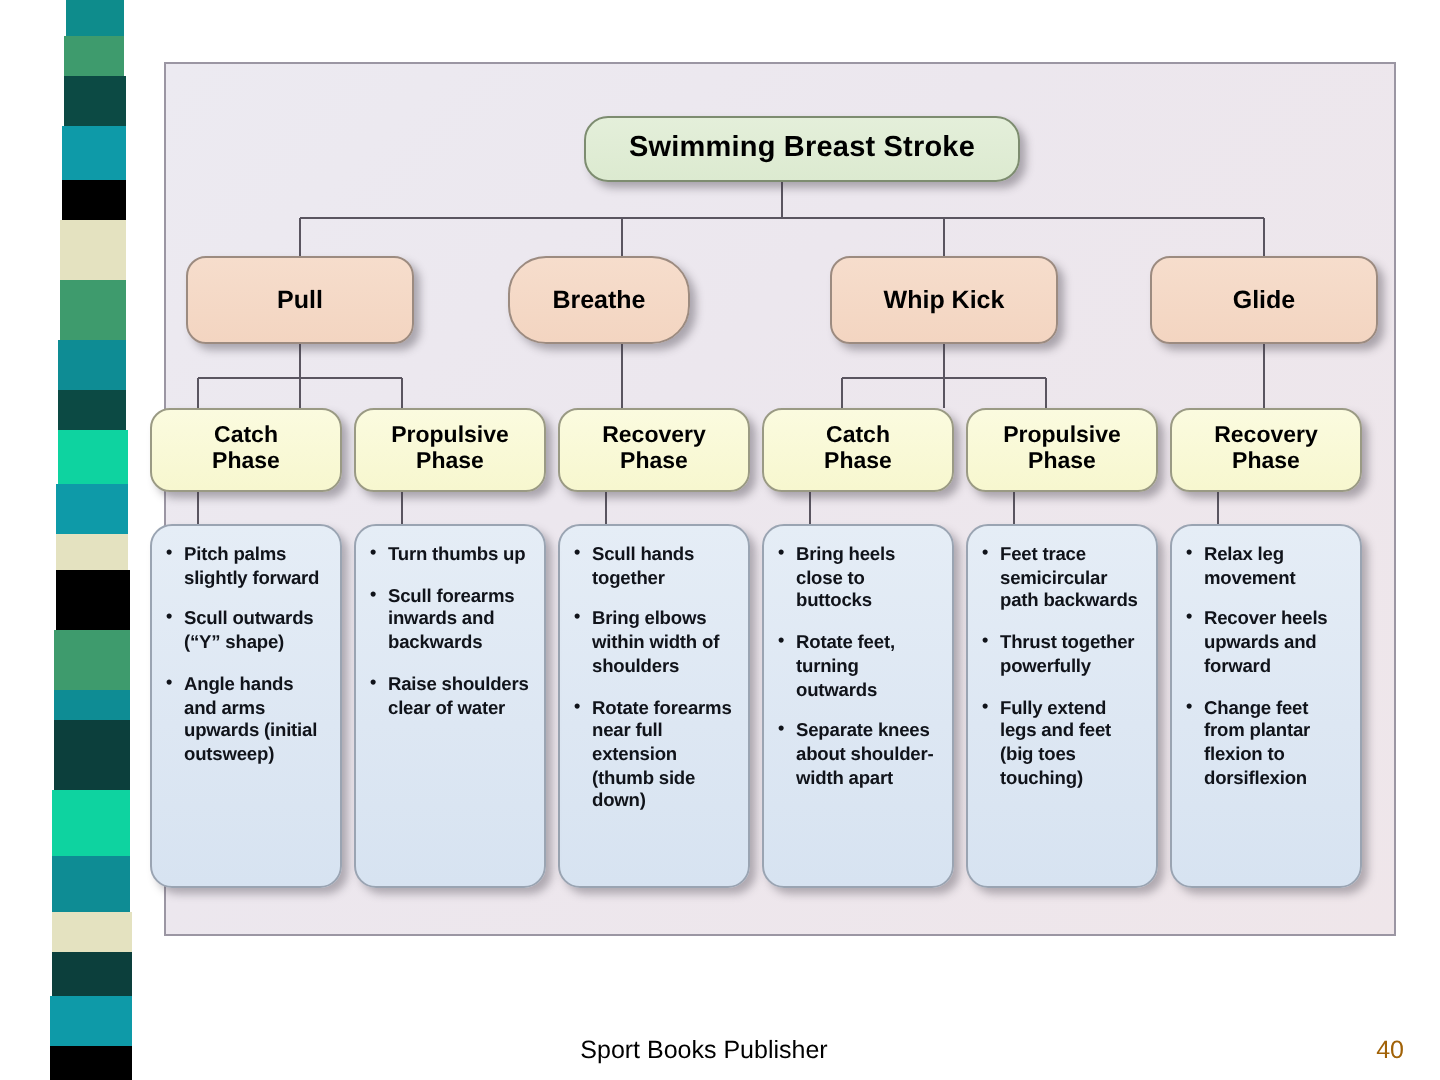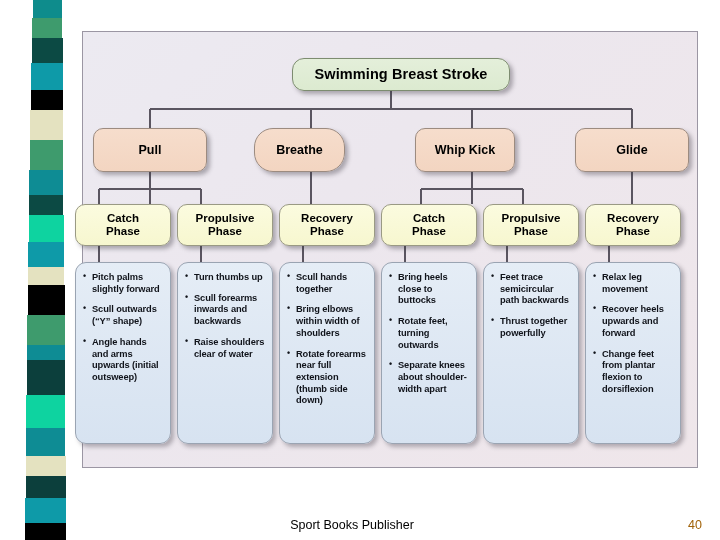--- a/index.html
+++ b/index.html
@@ -161,21 +161,21 @@
       <line x1="322" y1="214" x2="322" y2="230"></line>
       <line x1="424" y1="214" x2="424" y2="230"></line>
       <line x1="526" y1="214" x2="526" y2="230"></line>
     </g>
   </svg>
 
   <div class="node node-title" style="left:209px;top:26px;width:218px;height:33px;">Swimming Breast Stroke</div>
 
   <div class="node node-l2" style="left:10px;top:96px;width:114px;height:44px;">Pull</div>
   <div class="node node-l2" style="left:171px;top:96px;width:91px;height:44px;border-radius:19px;">Breathe</div>
-  <div class="node node-l2" style="left:332px;top:96px;width:100px;height:44px;">Whip Kick</div>
+  <div class="node node-l2" style="left:332px;top:96px;width:114px;height:44px;">Whip Kick</div>
   <div class="node node-l2" style="left:492px;top:96px;width:114px;height:44px;">Glide</div>
 
   <div class="node node-l3" style="left:-8px;top:172px;width:96px;height:42px;white-space:pre-line;">Catch
 Phase</div>
   <div class="node node-l3" style="left:94px;top:172px;width:96px;height:42px;white-space:pre-line;">Propulsive
 Phase</div>
   <div class="node node-l3" style="left:196px;top:172px;width:96px;height:42px;white-space:pre-line;">Recovery
 Phase</div>
   <div class="node node-l3" style="left:298px;top:172px;width:96px;height:42px;white-space:pre-line;">Catch
 Phase</div>
@@ -213,20 +213,21 @@
       <li>Bring heels close to buttocks</li>
       <li>Rotate feet, turning outwards</li>
       <li>Separate knees about shoulder-width apart</li>
     </ul>
   </div>
 
   <div class="bullet-box" style="left:400px;top:230px;width:96px;height:182px;">
     <ul>
       <li>Feet trace semicircular path backwards</li>
       <li>Thrust together powerfully</li>
+      <li>Fully extend legs and feet (big toes touching)</li>
     </ul>
   </div>
 
   <div class="bullet-box" style="left:502px;top:230px;width:96px;height:182px;">
     <ul>
       <li>Relax leg movement</li>
       <li>Recover heels upwards and forward</li>
       <li>Change feet from plantar flexion to dorsiflexion</li>
     </ul>
   </div>

